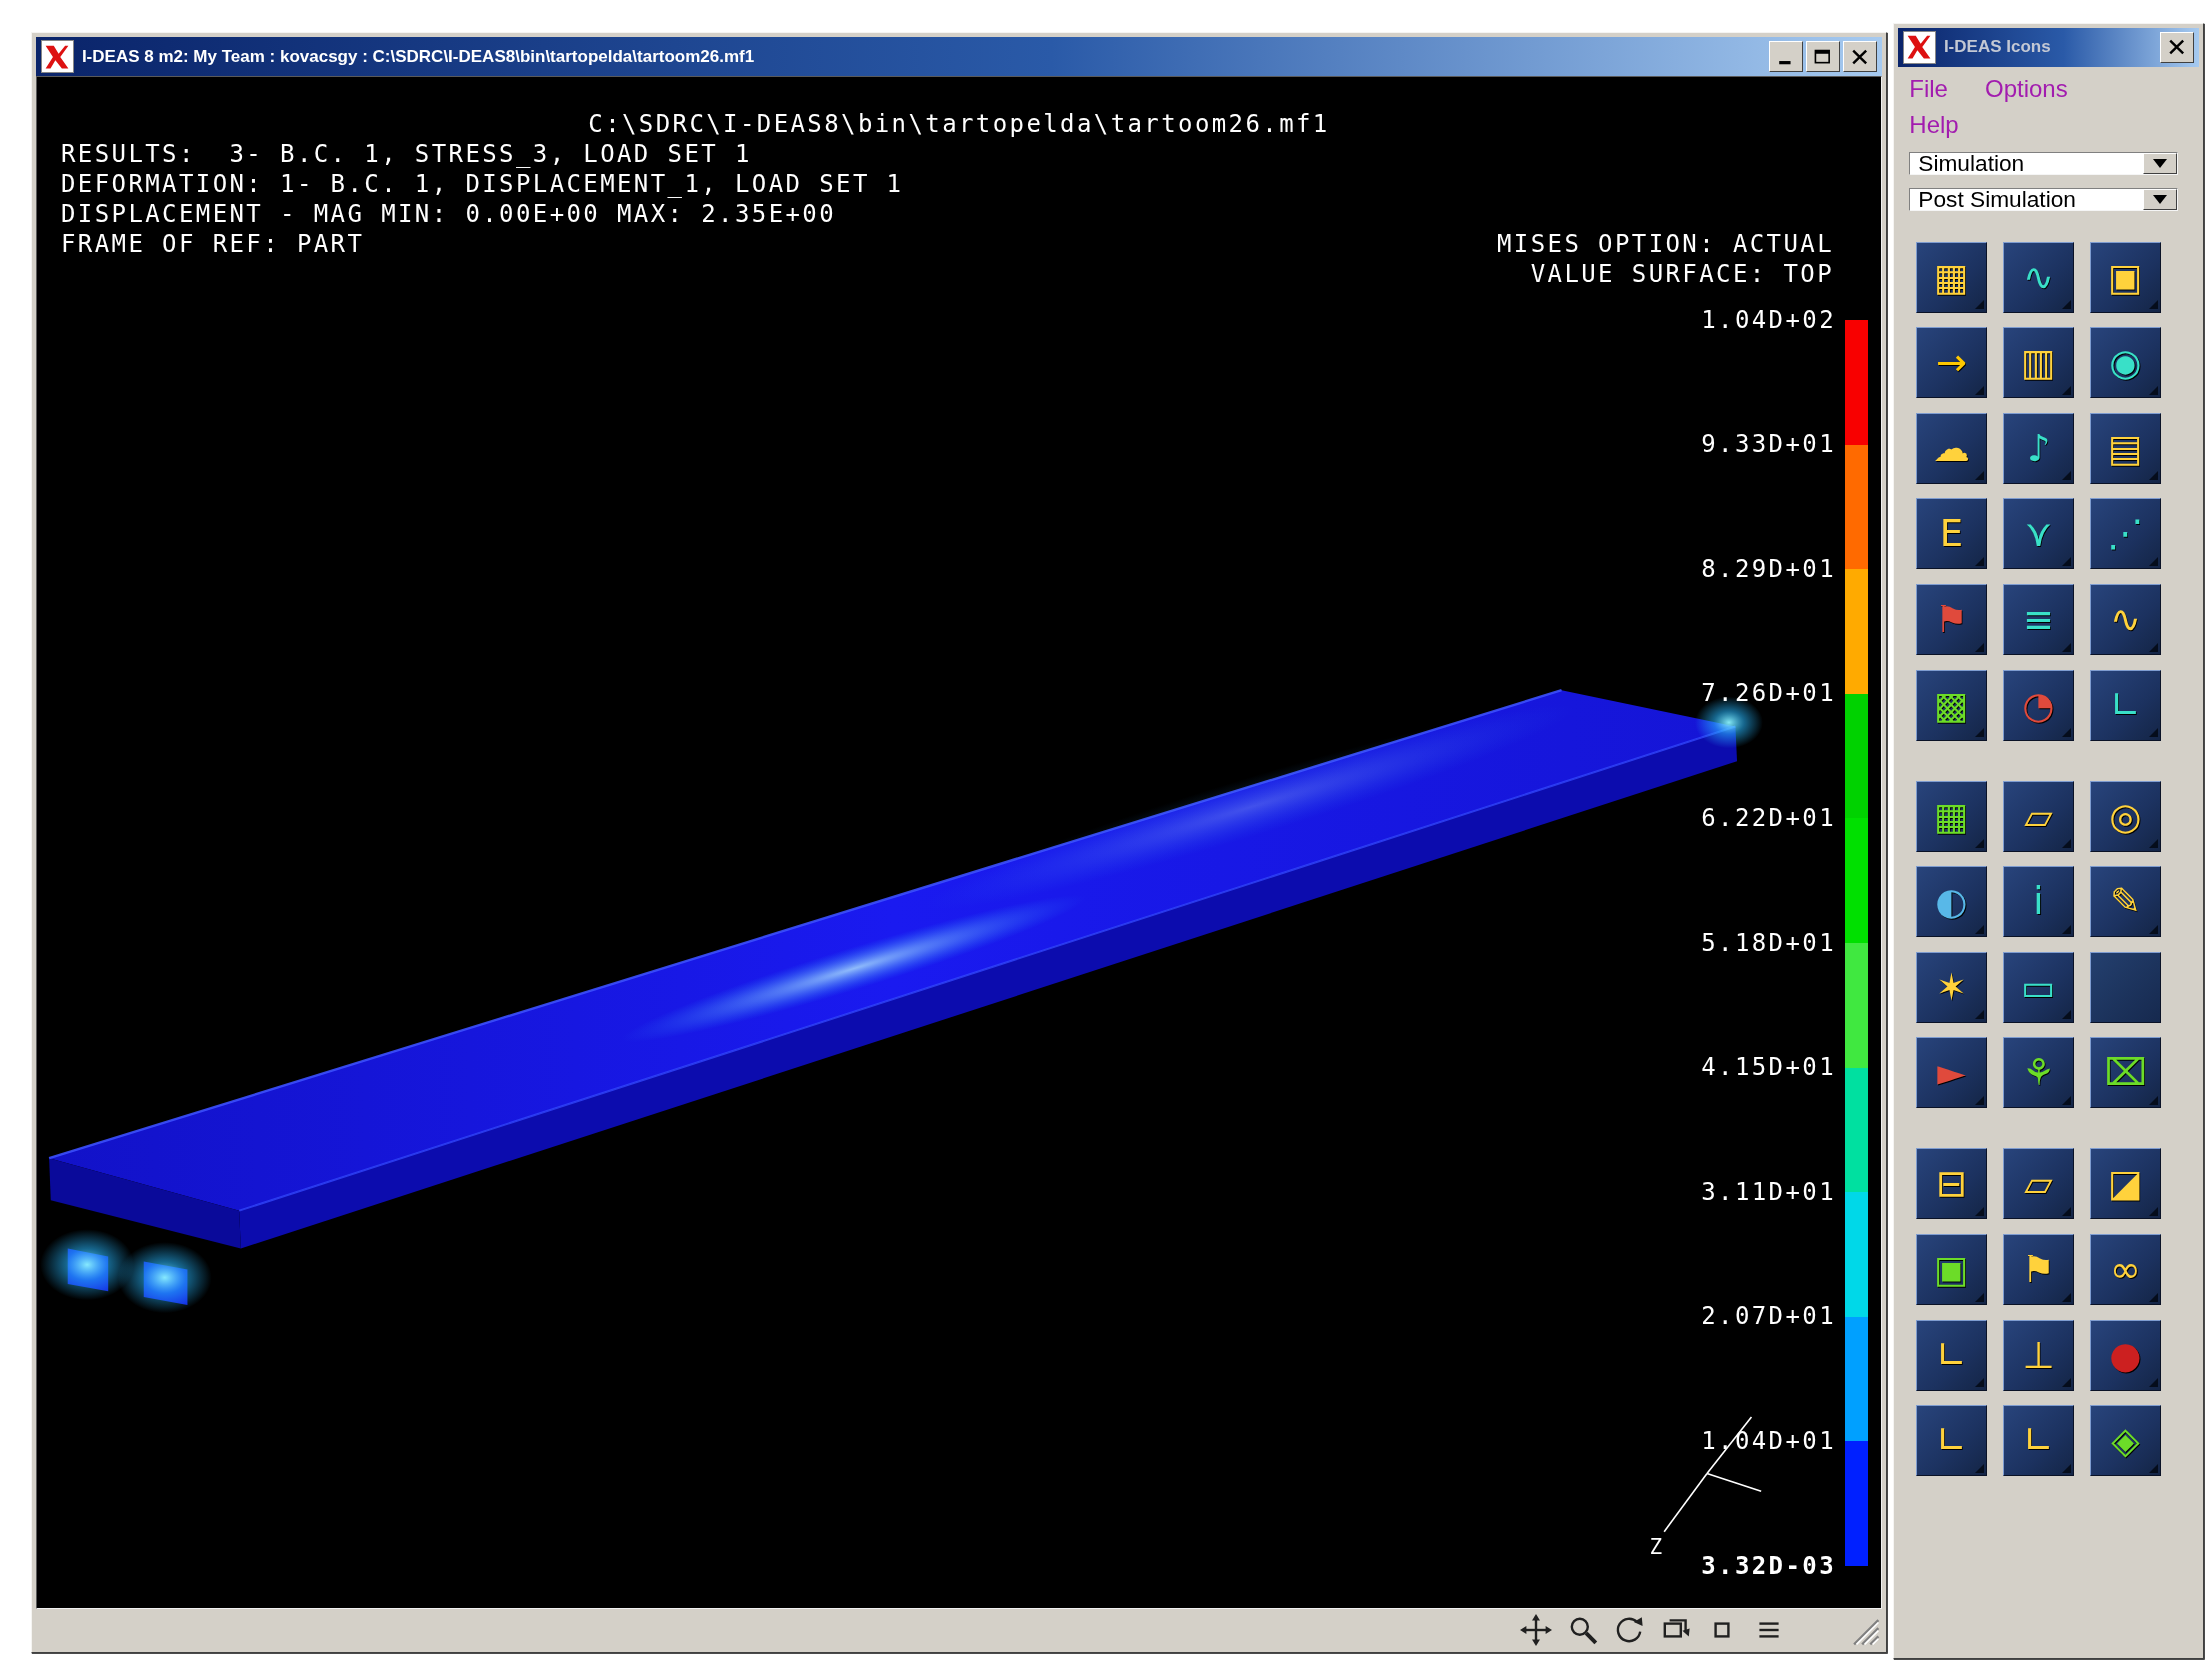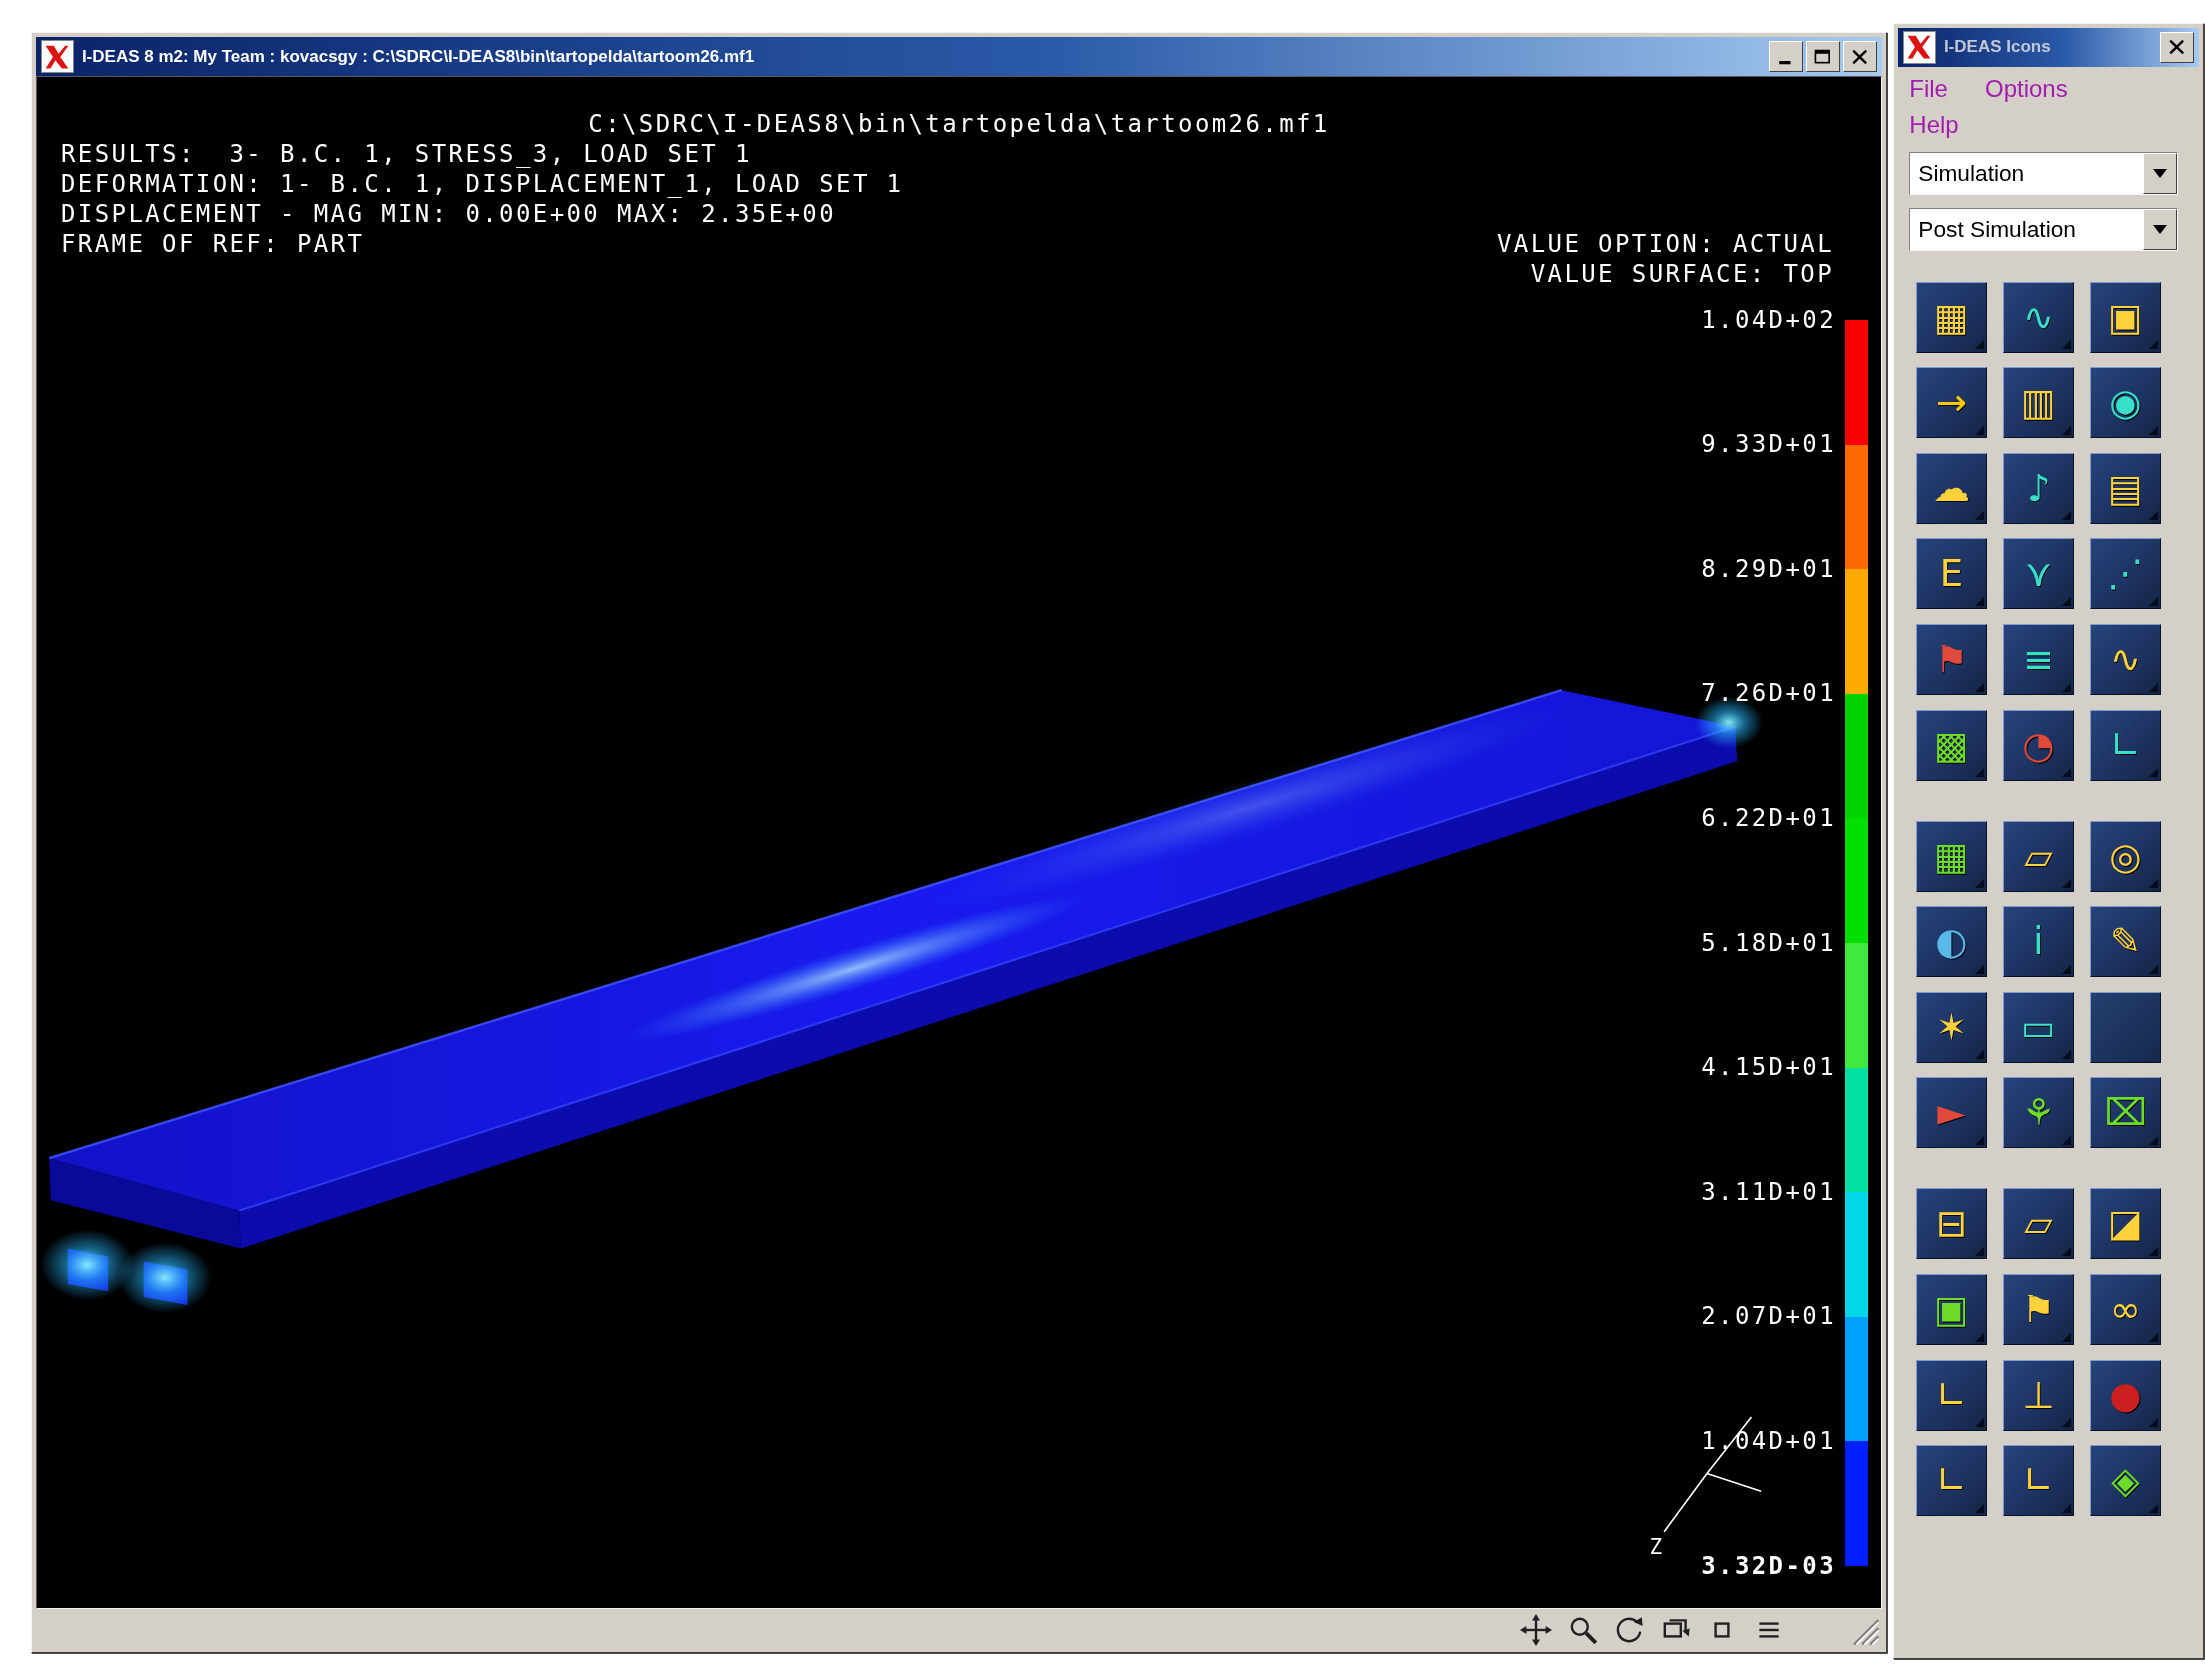--- a/index.html
+++ b/index.html
@@ -61,21 +61,21 @@
     flex:none;height:37px;margin-top:1.6px;background:#d4d0c8;position:relative;
     display:flex;align-items:center;justify-content:flex-end;gap:14.6px;
     padding-right:97px;box-sizing:border-box;
   }
   .vp-tool{width:32px;height:32px;display:flex;align-items:center;justify-content:center;}
   .grip{position:absolute;right:1.6px;bottom:1.6px;width:34px;height:34px;}
   
   .menu-row{display:flex;gap:37px;padding:8px 0 0 11.3px;font-size:24px;color:#a21caf;}
   .menu-item{cursor:default;}
   .combo{
-    display:flex;height:43px;width:269px;background:#ffffff;margin:13px 0 0 11.3px;
+    display:flex;height:23px;width:269px;background:#ffffff;margin:13px 0 0 11.3px;
     border-top:1.6px solid #808080;border-left:1.6px solid #808080;
     border-right:1.6px solid #f5f5f5;border-bottom:1.6px solid #f5f5f5;
     align-items:center;box-sizing:border-box;
   }
   .combo-text{flex:1;padding-left:8px;font-size:22.7px;color:#000;white-space:nowrap;overflow:hidden;}
   .combo-btn{
     width:34px;height:100%;background:#d4d0c8;flex:none;
     border-top:1.6px solid #ffffff;border-left:1.6px solid #ffffff;
     border-right:1.6px solid #404040;border-bottom:1.6px solid #404040;
     display:flex;align-items:center;justify-content:center;box-sizing:border-box;
@@ -163,21 +163,21 @@
     </svg>
 
     <div id="header-lines">
         <div class="gline center">C:\SDRC\I-DEAS8\bin\tartopelda\tartoom26.mf1</div>
         <div class="gline">RESULTS:  3- B.C. 1, STRESS_3, LOAD SET 1</div>
         <div class="gline">DEFORMATION: 1- B.C. 1, DISPLACEMENT_1, LOAD SET 1</div>
         <div class="gline">DISPLACEMENT - MAG MIN: 0.00E+00 MAX: 2.35E+00</div>
         <div class="gline">FRAME OF REF: PART</div>
       </div>
     <div id="right-status">
-        <div class="gline">VALUE OPTION: ACTUAL</div>
+        <div class="gline">MISES OPTION: ACTUAL</div>
         <div class="gline">VALUE SURFACE: TOP</div>
       </div>
 
     <div id="colorbar">
         <div class="seg" style="background: rgb(248, 0, 0);"></div>
         <div class="seg" style="background: rgb(255, 106, 0);"></div>
         <div class="seg" style="background: rgb(255, 170, 0);"></div>
         <div class="seg" style="background: rgb(0, 210, 0);"></div>
         <div class="seg" style="background: rgb(0, 224, 0);"></div>
         <div class="seg" style="background: rgb(64, 232, 64);"></div>

